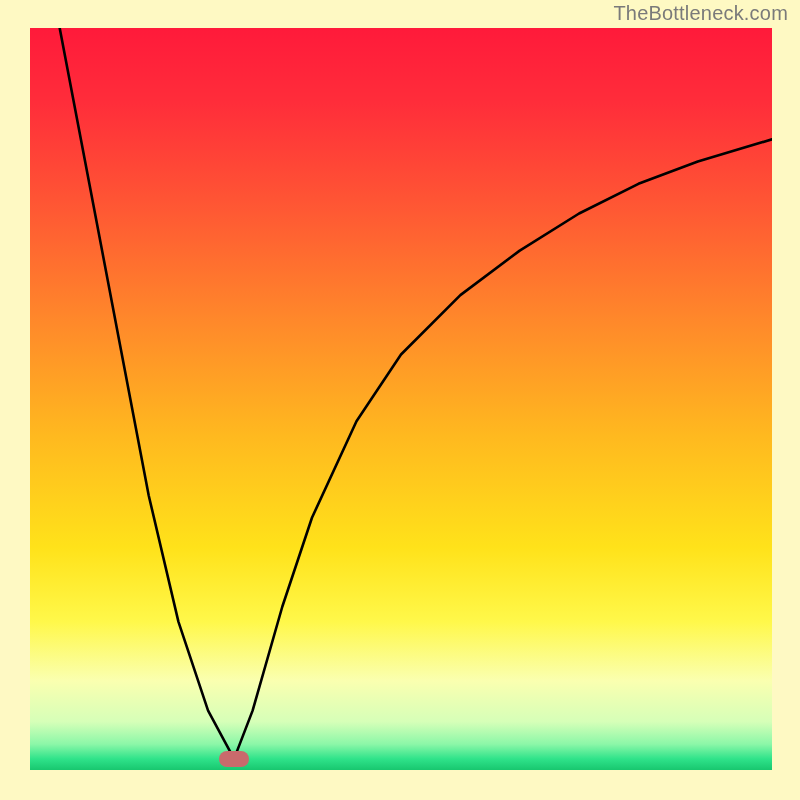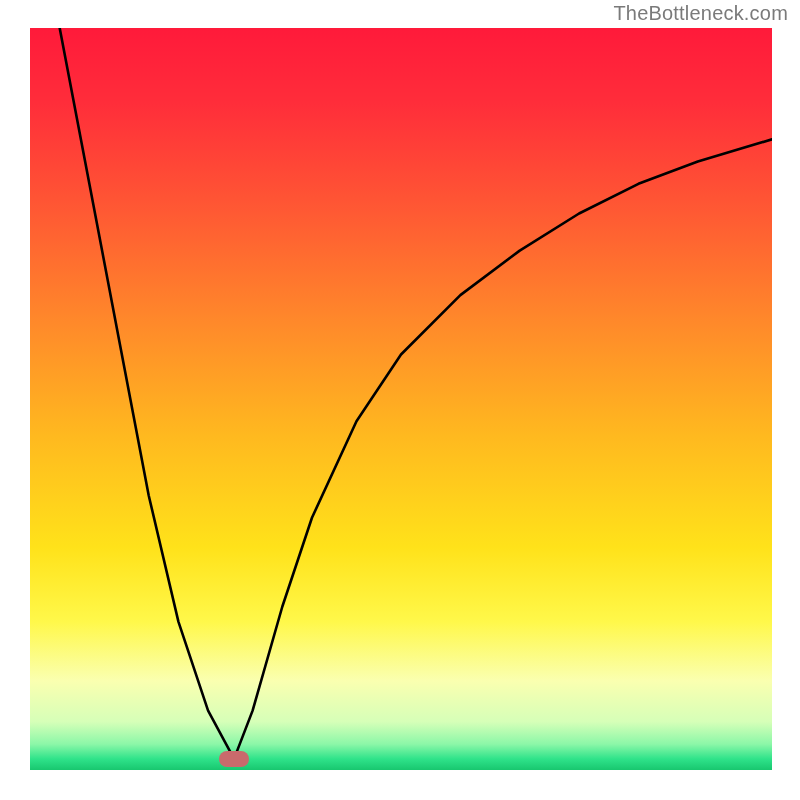--- a/index.html
+++ b/index.html
@@ -10,21 +10,21 @@
     background: #000;
     overflow: hidden;
     font-family: Arial, Helvetica, sans-serif;
   }
   .frame {
     position: absolute;
     top: 0;
     left: 0;
     width: 800px;
     height: 800px;
-    background: #ffffff;
+    background: #fef9c3;
   }
   .plot-area {
     position: absolute;
     box-sizing: border-box;
   }
   .gradient-bg {
     position: absolute;
     width: 100%;
     height: 100%;
   }

